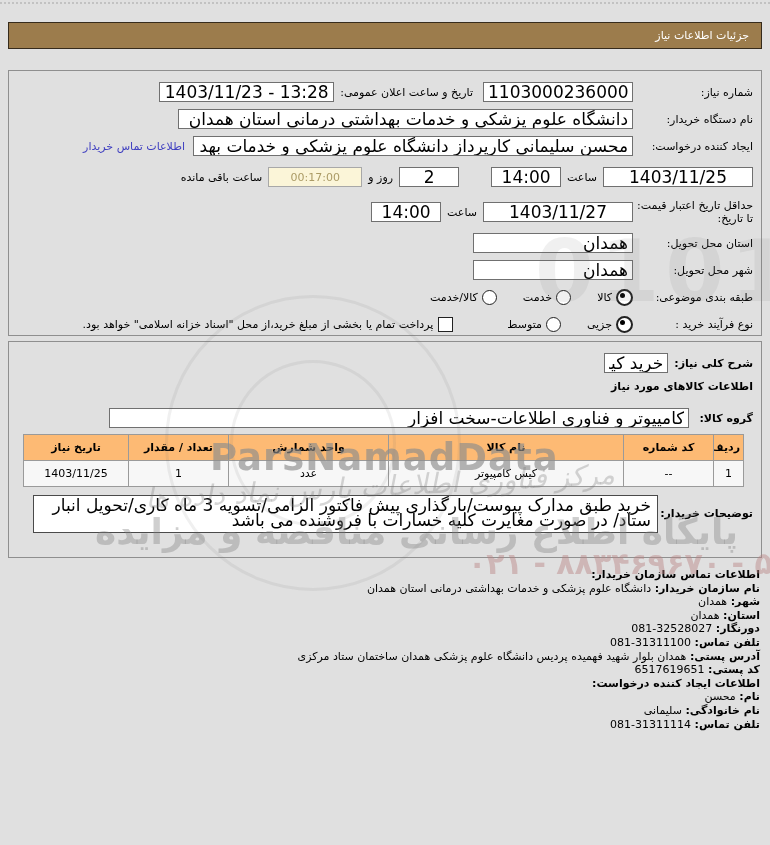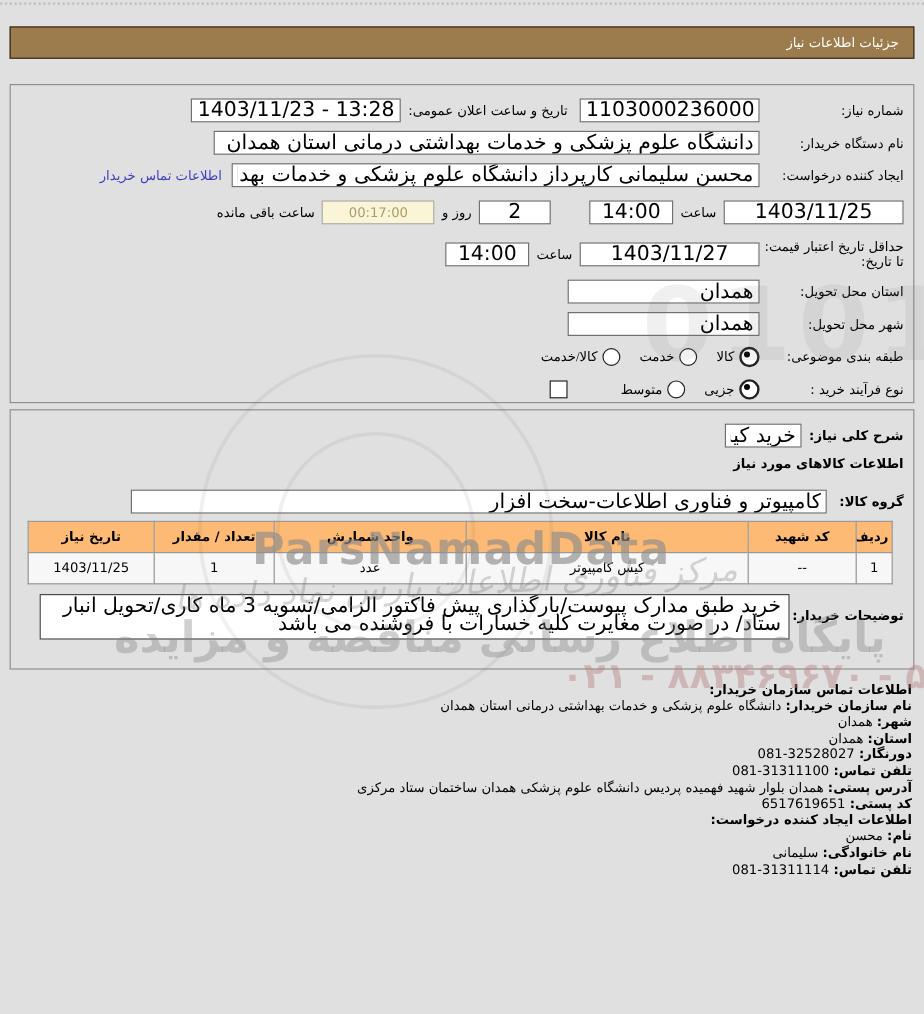--- a/index.html
+++ b/index.html
@@ -41,21 +41,21 @@
     justify-content:center;direction:ltr;
   }
   
   .radio{width:13px;height:13px;border:1px solid #222;border-radius:50%;
     background:#fff;display:inline-block;position:relative;flex-shrink:0;margin-left:4px;}
   .radio.checked{border-width:2px;}
   .radio.checked::after{content:"";position:absolute;top:2px;left:2px;width:5px;height:5px;
     border-radius:50%;background:#000;}
   .checkbox{width:13px;height:13px;border:1px solid #222;background:#fff;
     display:inline-block;flex-shrink:0;margin-left:5px;}
-  .opt-label{margin-left:16px;white-space:nowrap;font-family:Liberation Serif, serif;}
+  .opt-label{margin-left:26px;white-space:nowrap;}
   
   .heading{font-weight:bold;margin:6px 0 14px 0;}
   .b2lbl{font-weight:bold;white-space:nowrap;margin-left:6px;}
   table.goods{
     border-collapse:collapse;direction:rtl;margin:4px 9px 8px 0;
     font-size:11px;table-layout:fixed;width:720px;
   }
   table.goods th,table.goods td{
     border:1px solid #9a9a9a;text-align:center;height:25px;padding:0 3px;
     overflow:hidden;white-space:nowrap;
@@ -150,20 +150,21 @@
       <span class="opt-label">کالا/خدمت</span>
     </div>
 
     <div class="row">
       <span class="lbl">نوع فرآیند خرید :</span>
       <span class="radio checked"></span>
       <span class="opt-label">جزیی</span>
       <span class="radio"></span>
       <span class="opt-label">متوسط</span>
       <span class="checkbox" style="margin-right:28px"></span>
+      <span>پرداخت تمام یا بخشی از مبلغ خرید،از محل "اسناد خزانه اسلامی" خواهد بود.</span>
     </div>
   </div>
 
   <div class="box" id="box2">
     <div class="row">
       <span class="b2lbl">شرح کلی نیاز:</span>
       <input class="fld" style="width: 64px;" dir="rtl" readonly="" value="خرید کیس">
     </div>
 
     <div class="heading">اطلاعات کالاهای مورد نیاز</div>
@@ -178,21 +179,21 @@
         <col class="col-r">
           <col class="col-code">
           <col class="col-name">
         <col class="col-unit">
           <col class="col-qty">
           <col class="col-date">
       </colgroup>
       <thead>
         <tr>
           <th>ردیف</th>
-          <th>کد شهید</th>
+          <th>کد شماره</th>
           <th>نام کالا</th>
           <th>واحد شمارش</th>
           <th>تعداد / مقدار</th>
           <th>تاریخ نیاز</th>
         </tr>
       </thead>
       <tbody>
         <tr>
           <td>1</td>
           <td>--</td>

